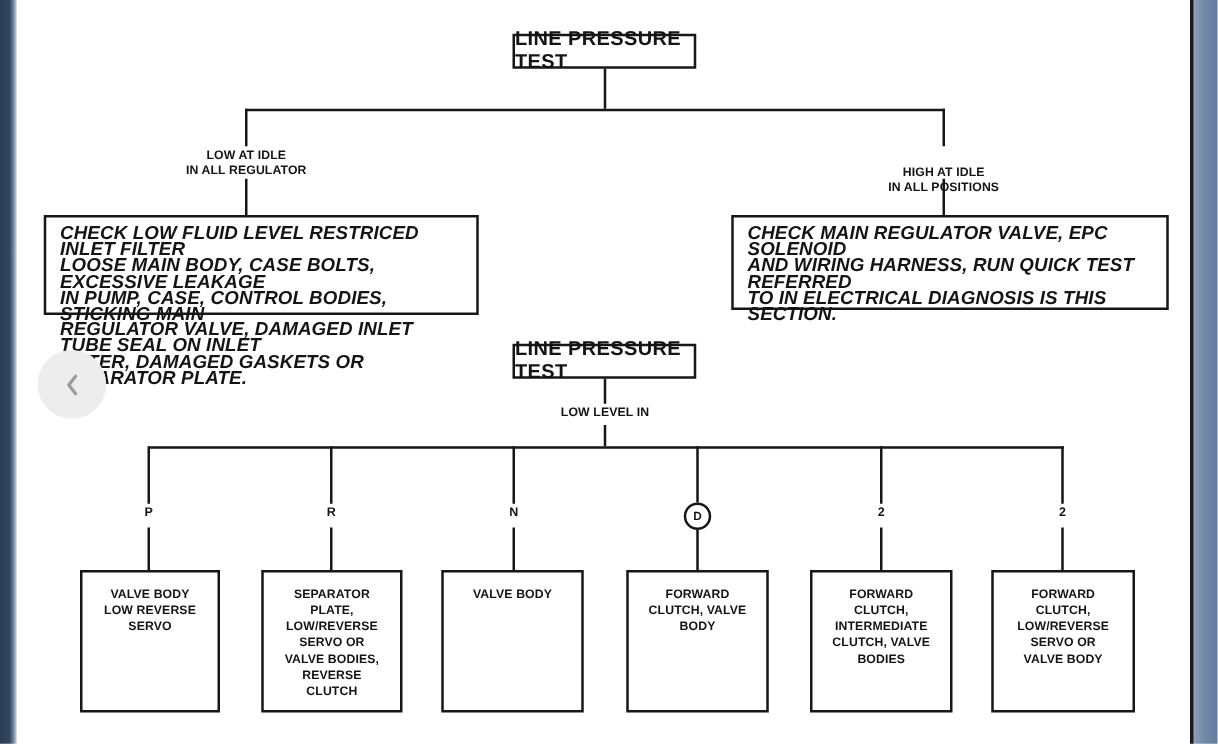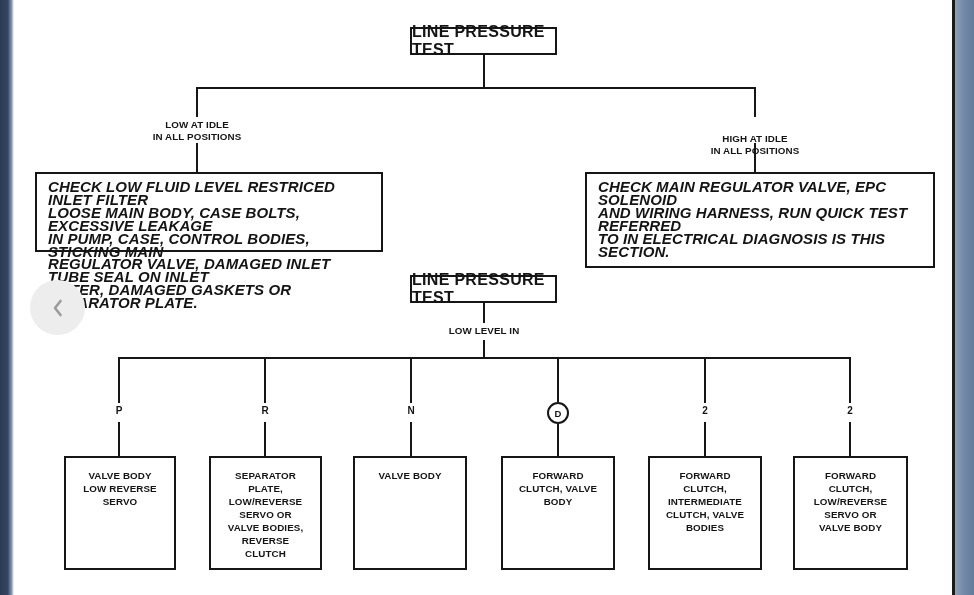--- a/index.html
+++ b/index.html
@@ -68,35 +68,35 @@
 
 <div class="stage">
 
   <div class="box titlebox" style="left:410px;top:27px;width:147px;height:28px;">LINE PRESSURE TEST</div>
 
   <div class="vline" style="left:483px;top:55px;height:32px;"></div>
   <div class="hline" style="left:196px;top:87px;width:560px;"></div>
 
   <div class="vline" style="left:196px;top:87px;height:30px;"></div>
   <div class="cond-label" style="left:107px;top:119px;width:180px;">LOW AT IDLE
-IN ALL POSITIONS</div>
+IN ALL REGULATOR</div>
   <div class="vline" style="left:196px;top:143px;height:29px;"></div>
 
   <div class="vline" style="left:754px;top:87px;height:30px;"></div>
   <div class="cond-label" style="left:665px;top:133px;width:180px;">HIGH AT IDLE
 IN ALL POSITIONS</div>
   <div class="vline" style="left:754px;top:143px;height:29px;"></div>
 
   <div class="box bigbox" style="left:35px;top:172px;width:348px;height:80px;">CHECK LOW FLUID LEVEL RESTRICED INLET FILTER
 LOOSE MAIN BODY, CASE BOLTS, EXCESSIVE LEAKAGE
 IN PUMP, CASE, CONTROL BODIES, STICKING MAIN
 REGULATOR VALVE, DAMAGED INLET TUBE SEAL ON INLET
 FILTER, DAMAGED GASKETS OR SEPARATOR PLATE.</div>
 
-  <div class="box bigbox" style="left:585px;top:172px;width:350px;height:96px;">CHECK MAIN REGULATOR VALVE, EPC SOLENOID
+  <div class="box bigbox" style="left:585px;top:172px;width:350px;height:76px;">CHECK MAIN REGULATOR VALVE, EPC SOLENOID
 AND WIRING HARNESS, RUN QUICK TEST REFERRED
 TO IN ELECTRICAL DIAGNOSIS IS THIS SECTION.</div>
 
   <div class="box titlebox" style="left:410px;top:275px;width:147px;height:28px;">LINE PRESSURE TEST</div>
 
   <div class="vline" style="left:483px;top:303px;height:20px;"></div>
   <div class="cond-label" style="left:413px;top:325px;width:142px;">LOW LEVEL IN</div>
   <div class="vline" style="left:483px;top:340px;height:17px;"></div>
   <div class="hline" style="left:119px;top:357px;width:732px;"></div>
 

